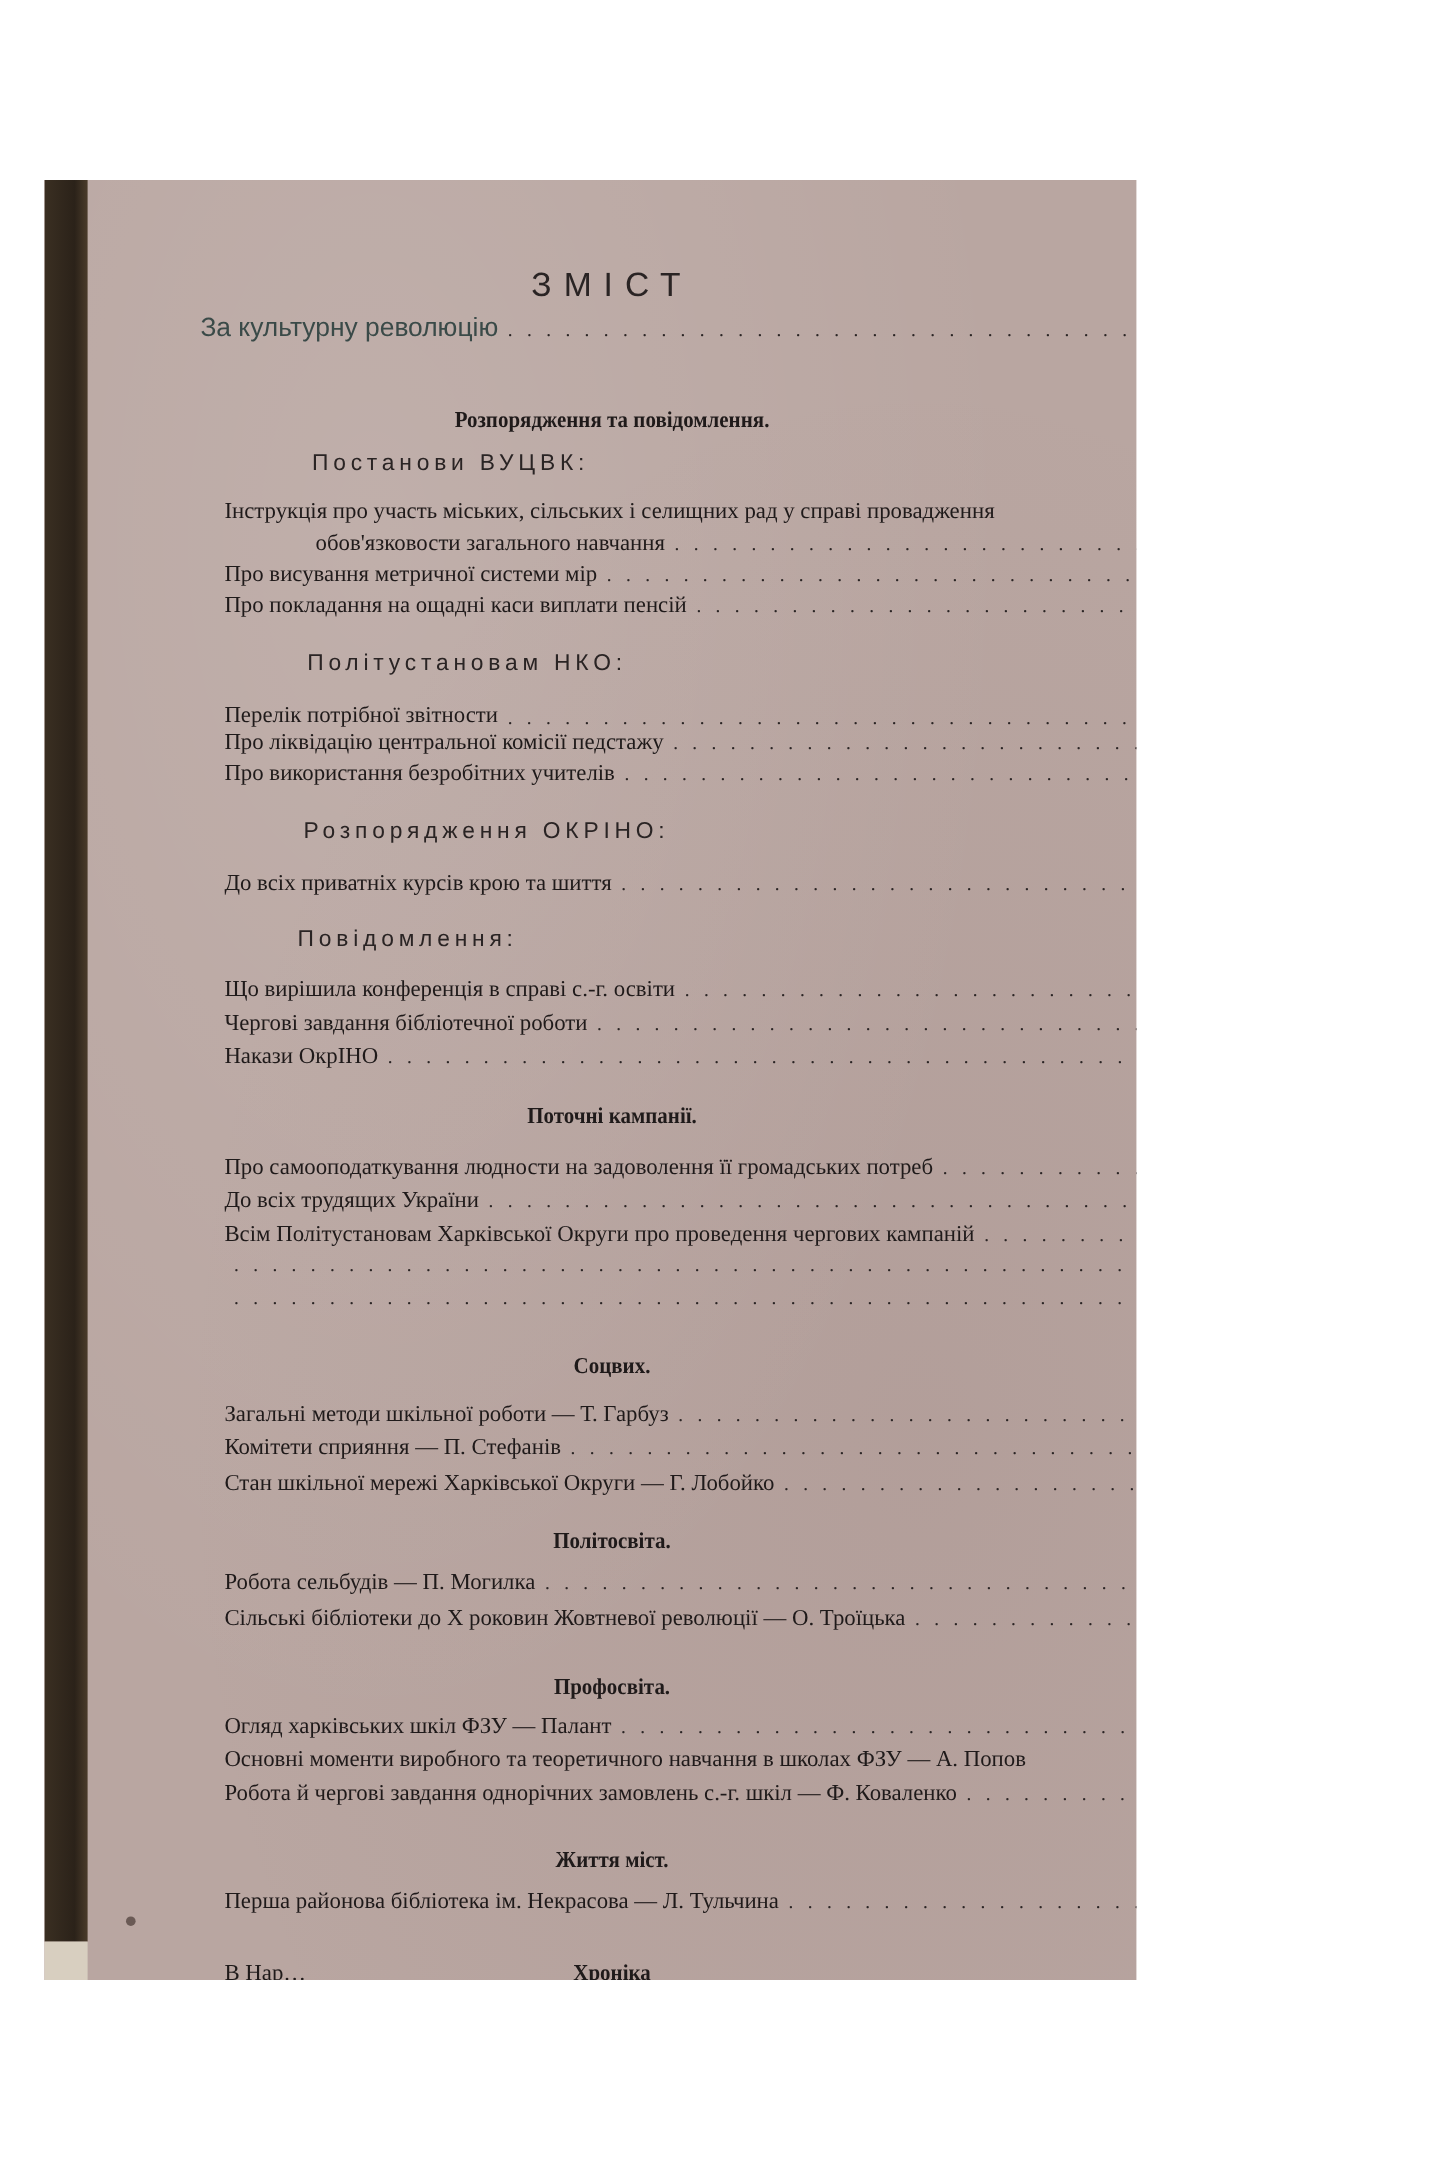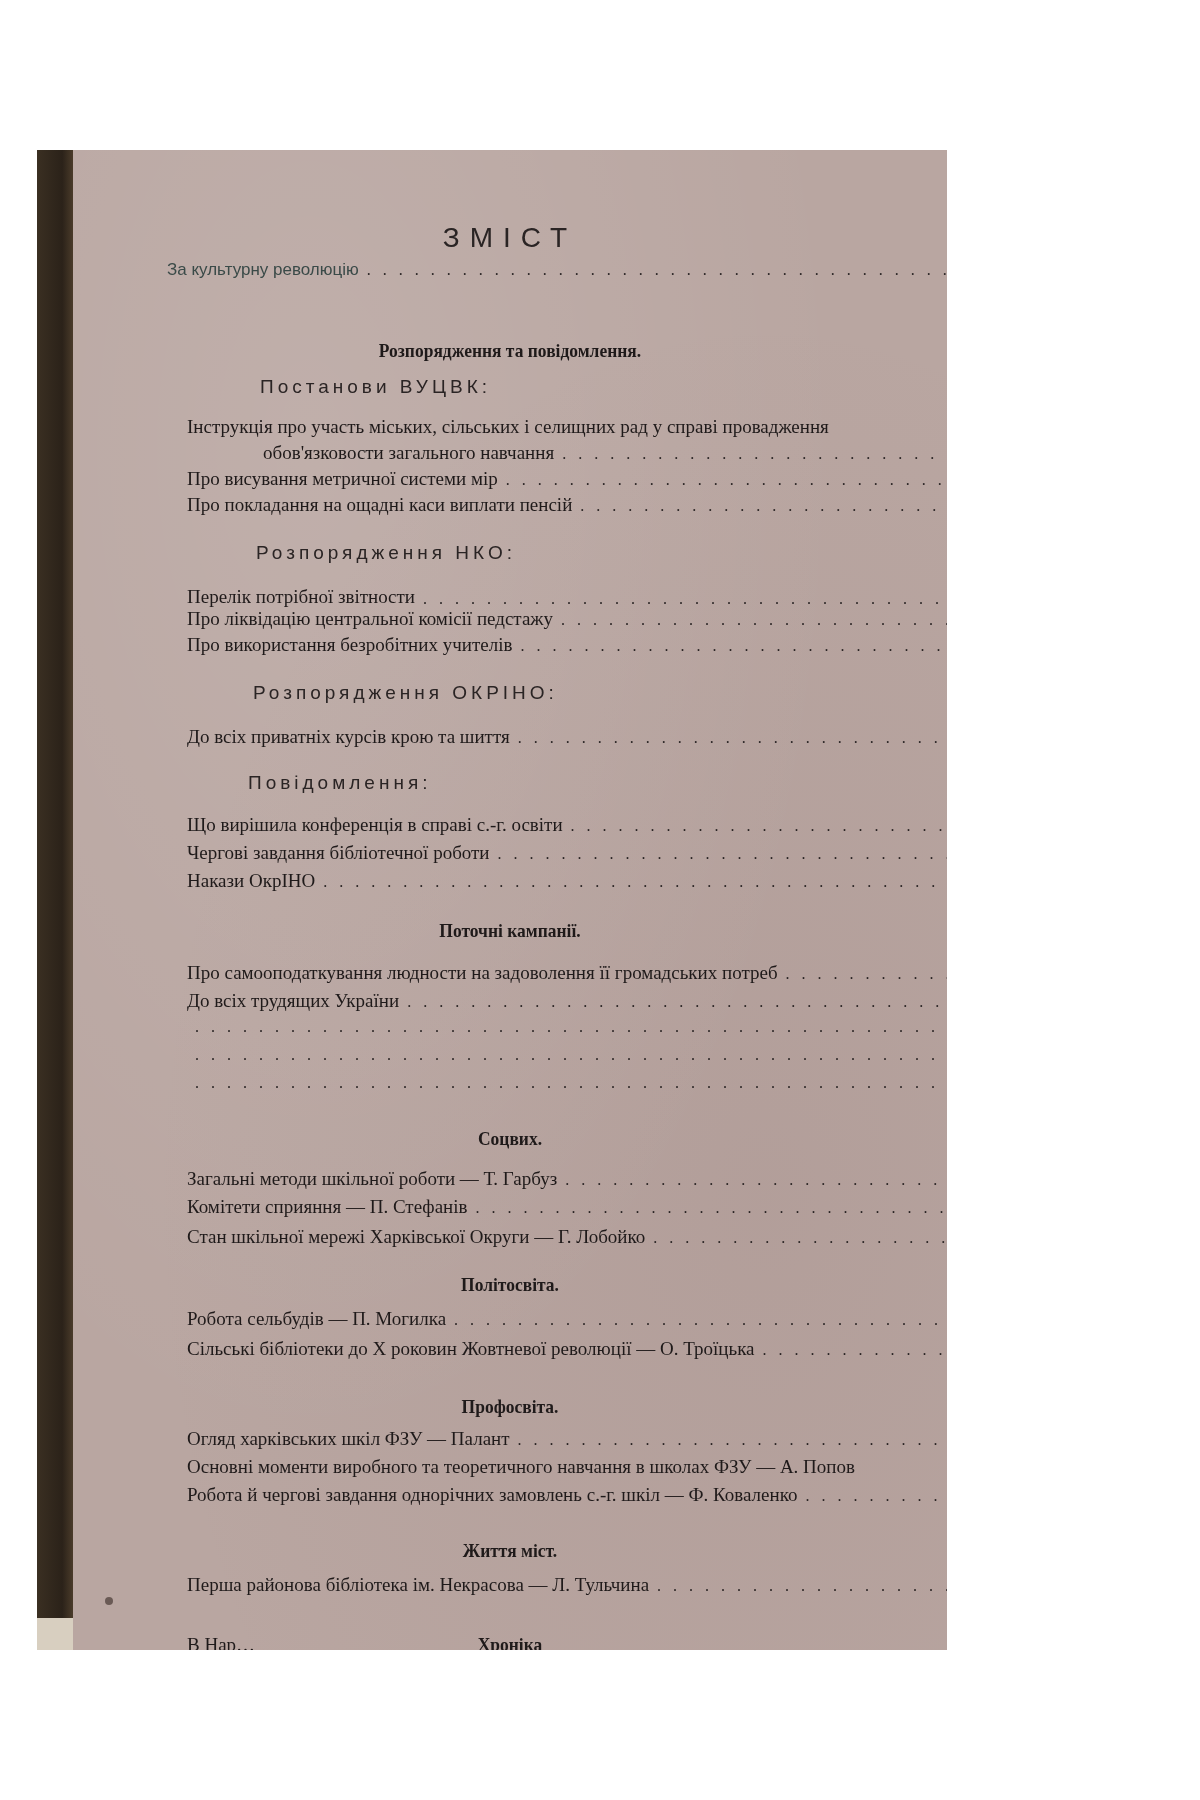--- a/index.html
+++ b/index.html
@@ -69,21 +69,21 @@
 
 <div class="photo">
   <div class="spine"></div>
   <div class="spine-foot"></div>
 
   <div class="page">
     <div class="title">ЗМІСТ</div>
 
     <div class="entry dim" style="top:110px; left:94px; width:880px;">
       <span class="txt"></span>
-      <span class="txt" style="font-family:'Liberation Sans',sans-serif;font-size:17px;">За культурну революцію</span>
+      <span class="txt" style="font-family:'Liberation Sans',sans-serif;font-size:22px;">За культурну революцію</span>
       <span class="dots">..............................................................</span>
     </div>
     <div class="stor">Стор.</div>
     <div class="pagenum" style="top:164px;">3</div>
 
     <div class="section" style="top:190px;">Розпорядження та повідомлення.</div>
 
     <div class="subsection" style="left:187px; top:226px;">Постанови ВУЦВК:</div>
     <div class="entry" style="top:266px; width:900px;">
       <span class="txt">Інструкція про участь міських, сільських і селищних рад у справі провадження</span>
@@ -97,21 +97,21 @@
       <span class="txt">Про висування метричної системи мір</span>
       <span class="dots">..............................................................</span>
     </div>
     <div class="pagenum" style="top:346px;">6</div>
     <div class="entry" style="top:344px;">
       <span class="txt">Про покладання на ощадні каси виплати пенсій</span>
       <span class="dots">..............................................................</span>
     </div>
     <div class="pagenum" style="top:372px;">6</div>
 
-    <div class="subsection" style="left:183px; top:392px;">Розпорядження НКО:</div>
+    <div class="subsection" style="left:183px; top:392px;">Політустановам НКО:</div>
     <div class="entry" style="top:432px;align-items:flex-end;">
       <span class="txt">Перелік потрібної звітности</span>
       <span class="dots">..............................................................</span>
     </div>
     <div class="pagenum" style="top:456px;">7</div>
     <div class="entry" style="top:458px;">
       <span class="txt">Про ліквідацію центральної комісії педстажу</span>
       <span class="dots">..............................................................</span>
     </div>
     <div class="pagenum" style="top:482px;">7</div>
@@ -150,20 +150,21 @@
       <span class="txt">Про самооподаткування людности на задоволення її громадських потреб</span>
       <span class="dots">..............................................................</span>
     </div>
     <div class="pagenum" style="top:812px;">15</div>
     <div class="entry" style="top:840px;">
       <span class="txt">До всіх трудящих України</span>
       <span class="dots">..............................................................</span>
     </div>
     <div class="pagenum" style="top:840px;">20</div>
     <div class="entry" style="top:868px;">
+      <span class="txt">Всім Політустановам Харківської Округи про проведення чергових кампаній</span>
       <span class="dots">..............................................................</span>
     </div>
     <div class="pagenum" style="top:868px;">21</div>
     <div class="entry" style="top:896px;">
       <span class="dots">..............................................................</span>
     </div>
     <div class="pagenum" style="top:896px;">23</div>
     <div class="entry" style="top:924px;">
       <span class="dots">..............................................................</span>
     </div>

